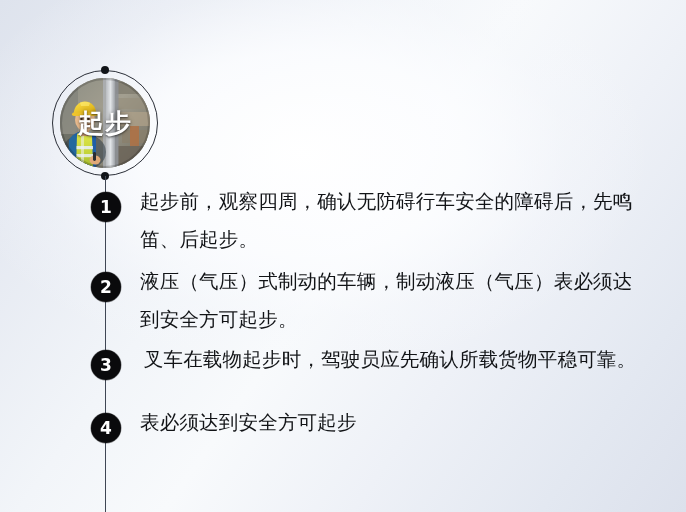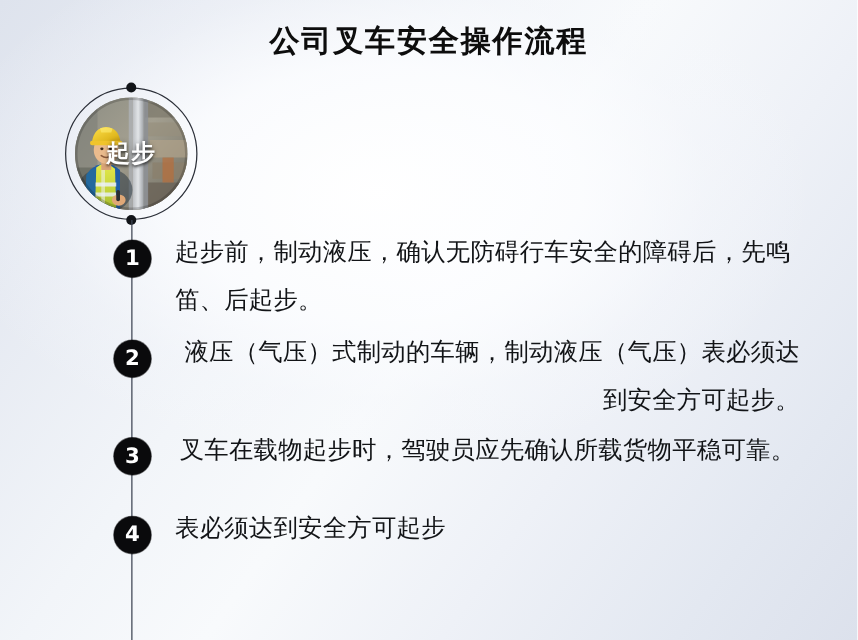--- a/index.html
+++ b/index.html
@@ -97,21 +97,21 @@
 
   .hero-label {
     position: absolute;
     left: 0;
     top: 0;
     width: 106px;
     height: 106px;
     display: flex;
     align-items: center;
     justify-content: center;
-    font-size: 19px;
+    font-size: 26px;
     font-weight: bold;
     color: #ffffff;
     letter-spacing: 1px;
     text-shadow: 0 1px 2px rgba(0,0,0,0.55), 0 0 4px rgba(0,0,0,0.35);
     pointer-events: none;
   }
 
   
   .spine {
     position: absolute;
@@ -162,34 +162,33 @@
     line-height: 38px;
     color: #121417;
     letter-spacing: 0.2px;
   }
 
   
   .step-1 .badge     { top: 192px; }
   .step-1 .step-text { top: 183px; }
 
   .step-2 .badge     { top: 272px; }
-  .step-2 .step-text { top: 263px; text-align: right; }
+  .step-2 .step-text { top: 263px; }
 
   .step-3 .badge     { top: 350px; }
   .step-3 .step-text { top: 341px; text-align: center; }
 
   .step-4 .badge     { top: 413px; }
   .step-4 .step-text { top: 404px; }
 </style>
 </head>
 <body>
 
 <div class="slide">
 
-  <div class="title">公司叉车安全操作流程</div>
 
   <div class="hero">
 
     <div class="hero-photo">
       <svg width="90" height="90" viewBox="0 0 90 90" aria-hidden="true">
         <defs>
           <linearGradient id="bgWall" x1="0" y1="0" x2="1" y2="1">
             <stop offset="0%" stop-color="#8c8d83"></stop>
             <stop offset="45%" stop-color="#a39f90"></stop>
             <stop offset="100%" stop-color="#6d6a5e"></stop>
@@ -264,21 +263,21 @@
 
     <div class="hero-label">起步</div>
   </div>
 
   <div class="spine"></div>
 
   <div class="steps">
 
     <div class="step step-1">
       <div class="badge">1</div>
-      <div class="step-text">起步前，制动液压，确认无防碍行车安全的障碍后，先鸣笛、后起步。</div>
+      <div class="step-text">起步前，观察四周，确认无防碍行车安全的障碍后，先鸣笛、后起步。</div>
     </div>
 
     <div class="step step-2">
       <div class="badge">2</div>
       <div class="step-text">液压（气压）式制动的车辆，制动液压（气压）表必须达到安全方可起步。</div>
     </div>
 
     <div class="step step-3">
       <div class="badge">3</div>
       <div class="step-text">叉车在载物起步时，驾驶员应先确认所载货物平稳可靠。</div>

